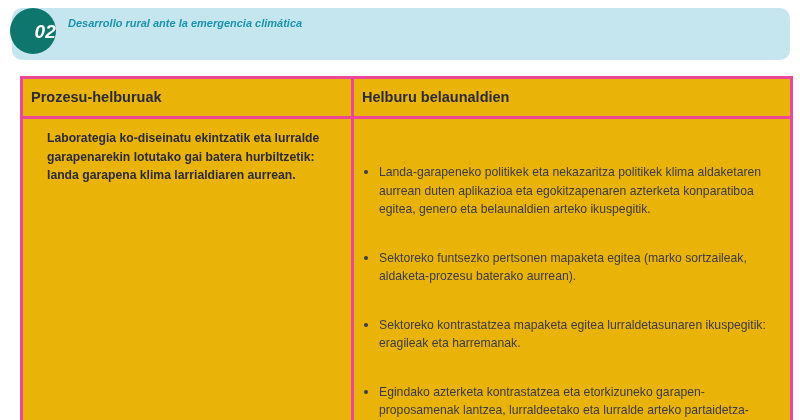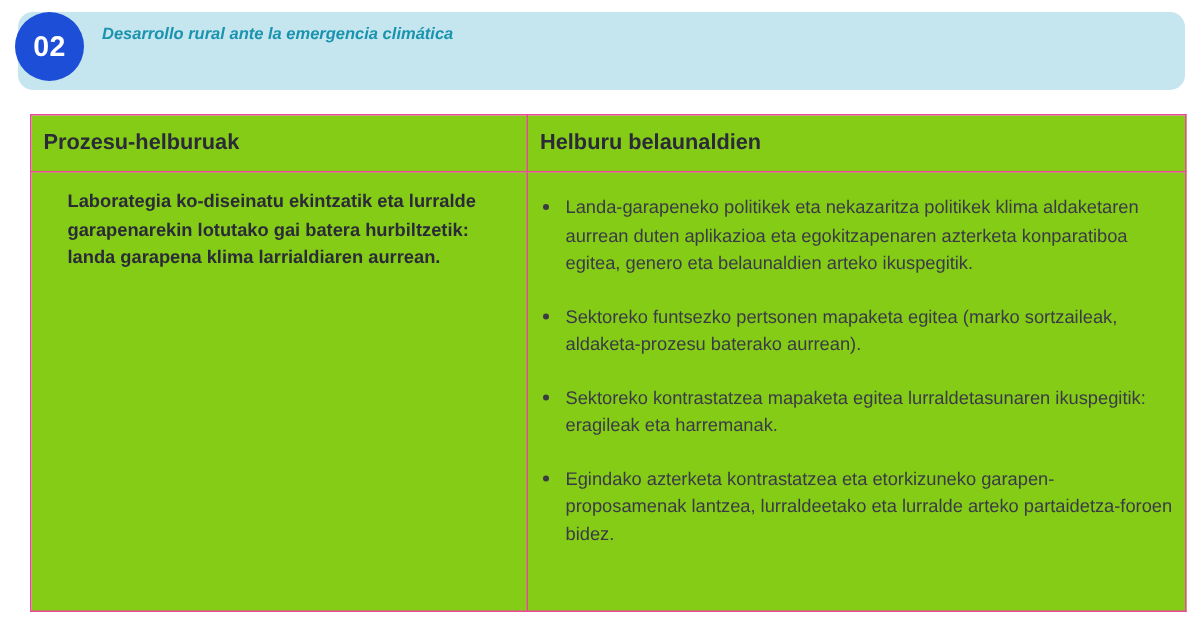--- a/index.html
+++ b/index.html
@@ -26,25 +26,26 @@
     border-radius: 10px;
     box-sizing: border-box;
   }
   #section-number-badge {
     position: absolute;
     left: 10px;
     top: 8px;
     width: 46px;
     height: 46px;
     border-radius: 50%;
-    background: #1d4ed8;
+    background: #0f766e;
     display: flex;
     align-items: center;
-    justify-content: center;
+    justify-content: flex-end;
     z-index: 3;
+    font-style: italic;
   }
   #section-number-badge .num {
     color: #ffffff;
     font-size: 19px;
     font-weight: bold;
     letter-spacing: 0.2px;
     line-height: 1;
   }
   #header-titles {
     position: absolute;
@@ -74,24 +75,24 @@
   #objectives-table {
     position: absolute;
     left: 20px;
     top: 76px;
     width: 770px;
     border-collapse: collapse;
     table-layout: fixed;
   }
   #objectives-table th,
   #objectives-table td {
-    border: 1px solid #ec4899;
+    border: 3px solid #ec4899;
     vertical-align: top;
     text-align: left;
-    background: #84cc16;
+    background: #eab308;
   }
   #objectives-table th {
     padding: 10px 8px 11px 8px;
     color: #2b2b38;
     font-size: 14.5px;
     font-weight: bold;
   }
   .col-left { width: 331px; }
   .col-right { width: 439px; }
 
@@ -115,20 +116,21 @@
     padding: 0;
     list-style: none;
   }
   ul.bullets li {
     position: relative;
     padding-left: 19px;
     margin-bottom: 17px;
     color: #3b3b46;
     font-size: 12.2px;
     line-height: 18.5px;
+    margin-top: 30px;
   }
   ul.bullets li:last-child { margin-bottom: 0; }
   ul.bullets li .dot {
     position: absolute;
     left: 4px;
     top: 7px;
     width: 4px;
     height: 4px;
     border-radius: 50%;
     background: #3b3b46;

